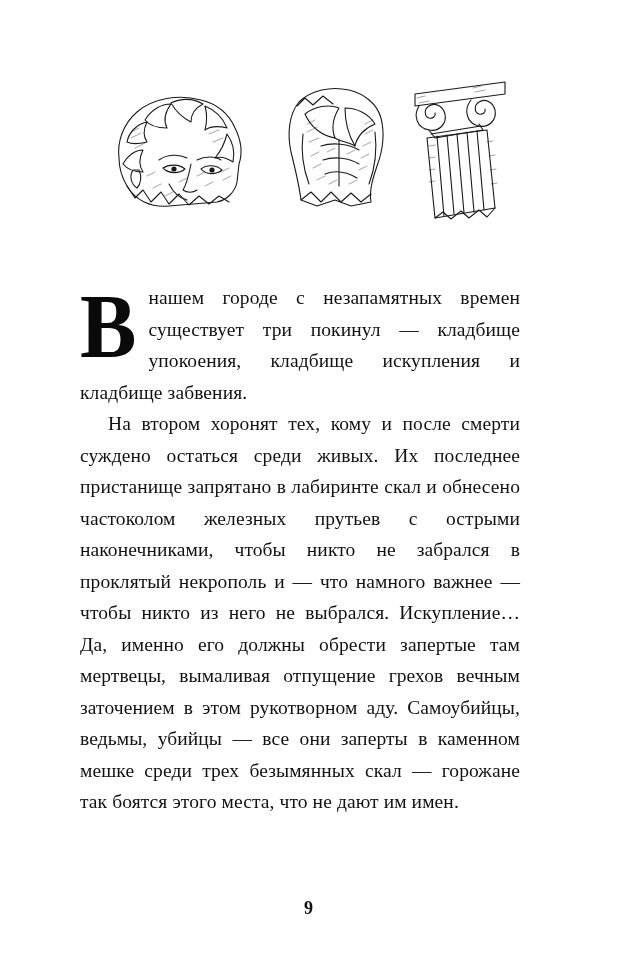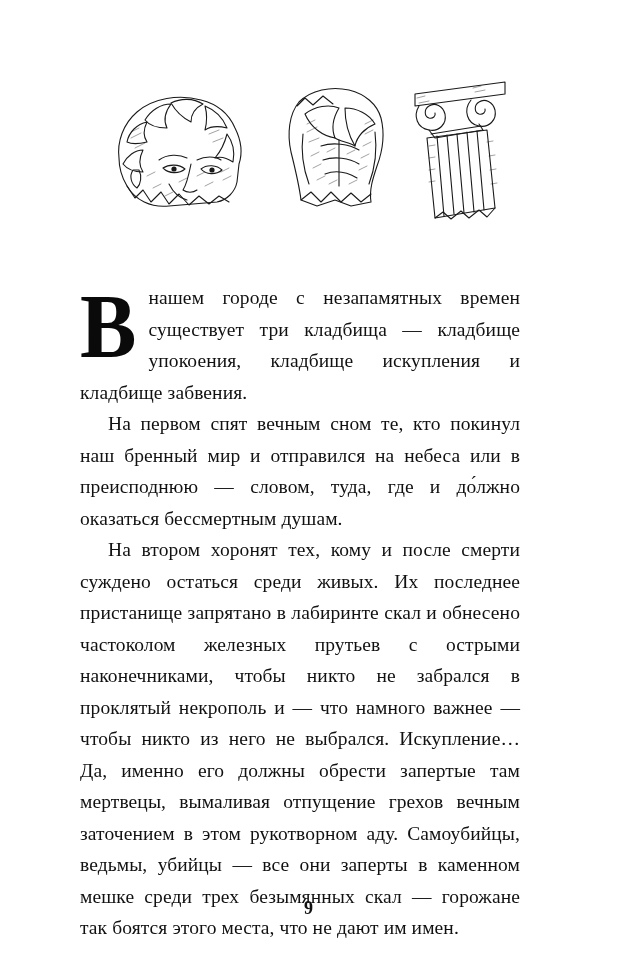--- a/index.html
+++ b/index.html
@@ -179,20 +179,19 @@
                      M20 70 L26 69 M20 82 L26 81 M20 94 L26 93 M20 106 L26 105
                      M78 66 L84 65 M80 80 L86 79 M81 94 L87 93 M82 108 L88 107"></path>
           </g>
         </g>
 
       </g>
     </svg>
   </div>
 
   <div class="content">
-    <p class="para first"><span class="dropcap">В</span><span> нашем городе с незапамятных времен существует три кладбища — кладбище упокоения, кладбище искупления и кладбище забвения.</span></p>
-    <p class="para">На первом спят вечным сном те, кто покинул наш бренный мир и отправился на небеса или в преисподнюю — словом, туда, где и до́лжно оказаться бессмертным душам.</p>
+    <p class="para first"><span class="dropcap">В</span><span> нашем городе с незапамятных времен существует три покинул — кладбище упокоения, кладбище искупления и кладбище забвения.</span></p>
     <p class="para">На втором хоронят тех, кому и после смерти суждено остаться среди живых. Их последнее пристанище запрятано в лабиринте скал и обнесено частоколом железных прутьев с острыми наконечниками, чтобы никто не забрался в проклятый некрополь и — что намного важнее — чтобы никто из него не выбрался. Искупление… Да, именно его должны обрести запертые там мертвецы, вымаливая отпущение грехов вечным заточением в этом рукотворном аду. Самоубийцы, ведьмы, убийцы — все они заперты в каменном мешке среди трех безымянных скал — горожане так боятся этого места, что не дают им имен.</p>
   </div>
 
   <div class="folio">9</div>
 
 </div>
 
 </body></html>

